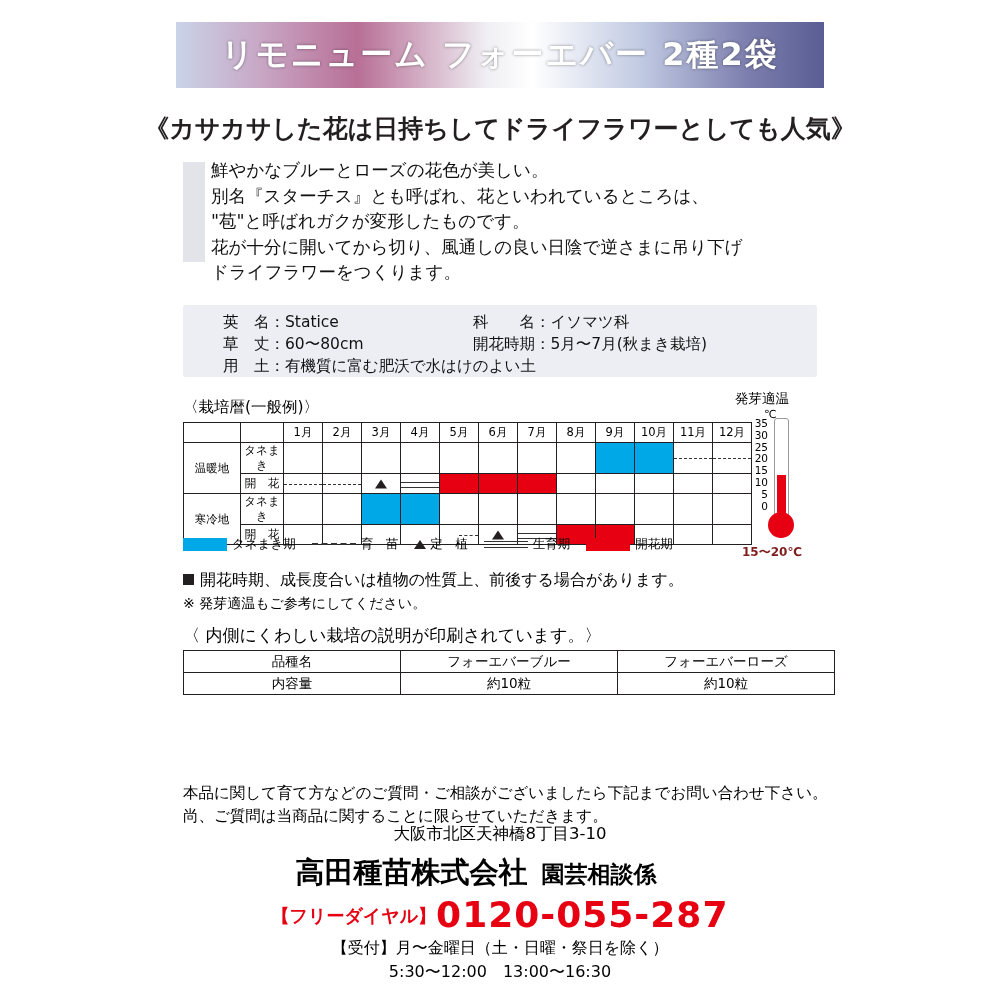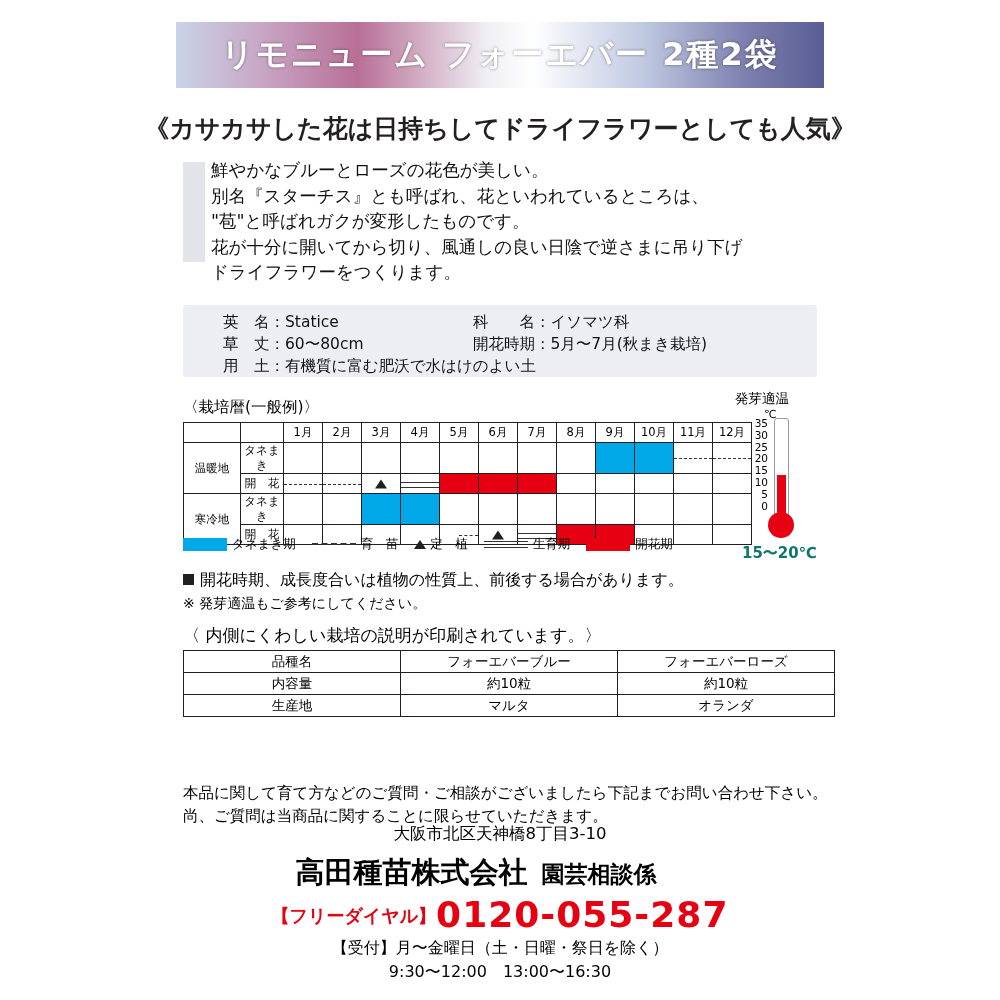--- a/index.html
+++ b/index.html
@@ -120,21 +120,21 @@
     border:1px solid #9a9a9a;background:#fff;border-radius:3px;
   }
   .thermo-fill{
     position:absolute;left:2px;right:2px;bottom:0;height:50px;background:#e60012;
   }
   .thermo-bulb{
     position:absolute;left:768px;top:512px;width:26px;height:26px;border-radius:50%;
     background:#e60012;
   }
   .thermo-label{
-    position:absolute;left:742px;top:544px;font-size:15px;color:#0f766e;font-weight:bold;
+    position:absolute;left:742px;top:544px;font-size:12px;color:#7f1d1d;font-weight:bold;
     font-family:"DejaVu Sans", sans-serif;
   }
   
   .note1{
     position:absolute;left:183px;top:570px;font-size:16px;
     font-family:"DejaVu Sans", sans-serif;
   }
   .note2{
     position:absolute;left:183px;top:595px;font-size:14px;
     font-family:"DejaVu Sans", sans-serif;
@@ -370,35 +370,30 @@
     <tr>
       <td class="pt-c1">品種名</td>
       <td class="pt-c2">フォーエバーブルー</td>
       <td class="pt-c3">フォーエバーローズ</td>
     </tr>
     <tr>
       <td class="pt-c1">内容量</td>
       <td class="pt-c2">約10粒</td>
       <td class="pt-c3">約10粒</td>
     </tr>
-    <tr>
-      <td class="pt-c1">生産地</td>
-      <td class="pt-c2">マルタ</td>
-      <td class="pt-c3">オランダ</td>
-    </tr>
   </tbody>
     </table>
 
   <div class="foot1">
     <div>本品に関して育て方などのご質問・ご相談がございましたら下記までお問い合わせ下さい。</div>
     <div>尚、ご質問は当商品に関することに限らせていただきます。</div>
   </div>
   <div class="addr">大阪市北区天神橋8丁目3-10</div>
   <div class="company">
     <span>高田種苗株式会社</span><span class="dept">園芸相談係</span>
   </div>
   <div class="freedial">
     <span class="lbl">【フリーダイヤル】</span><span class="num">0120-055-287</span>
   </div>
   <div class="hours1">【受付】月〜金曜日（土・日曜・祭日を除く）</div>
-  <div class="hours2">9:30〜12:00　13:00〜16:30</div>
+  <div class="hours2">5:30〜12:00　13:00〜16:30</div>
 
 </div>
 
 </body></html>

